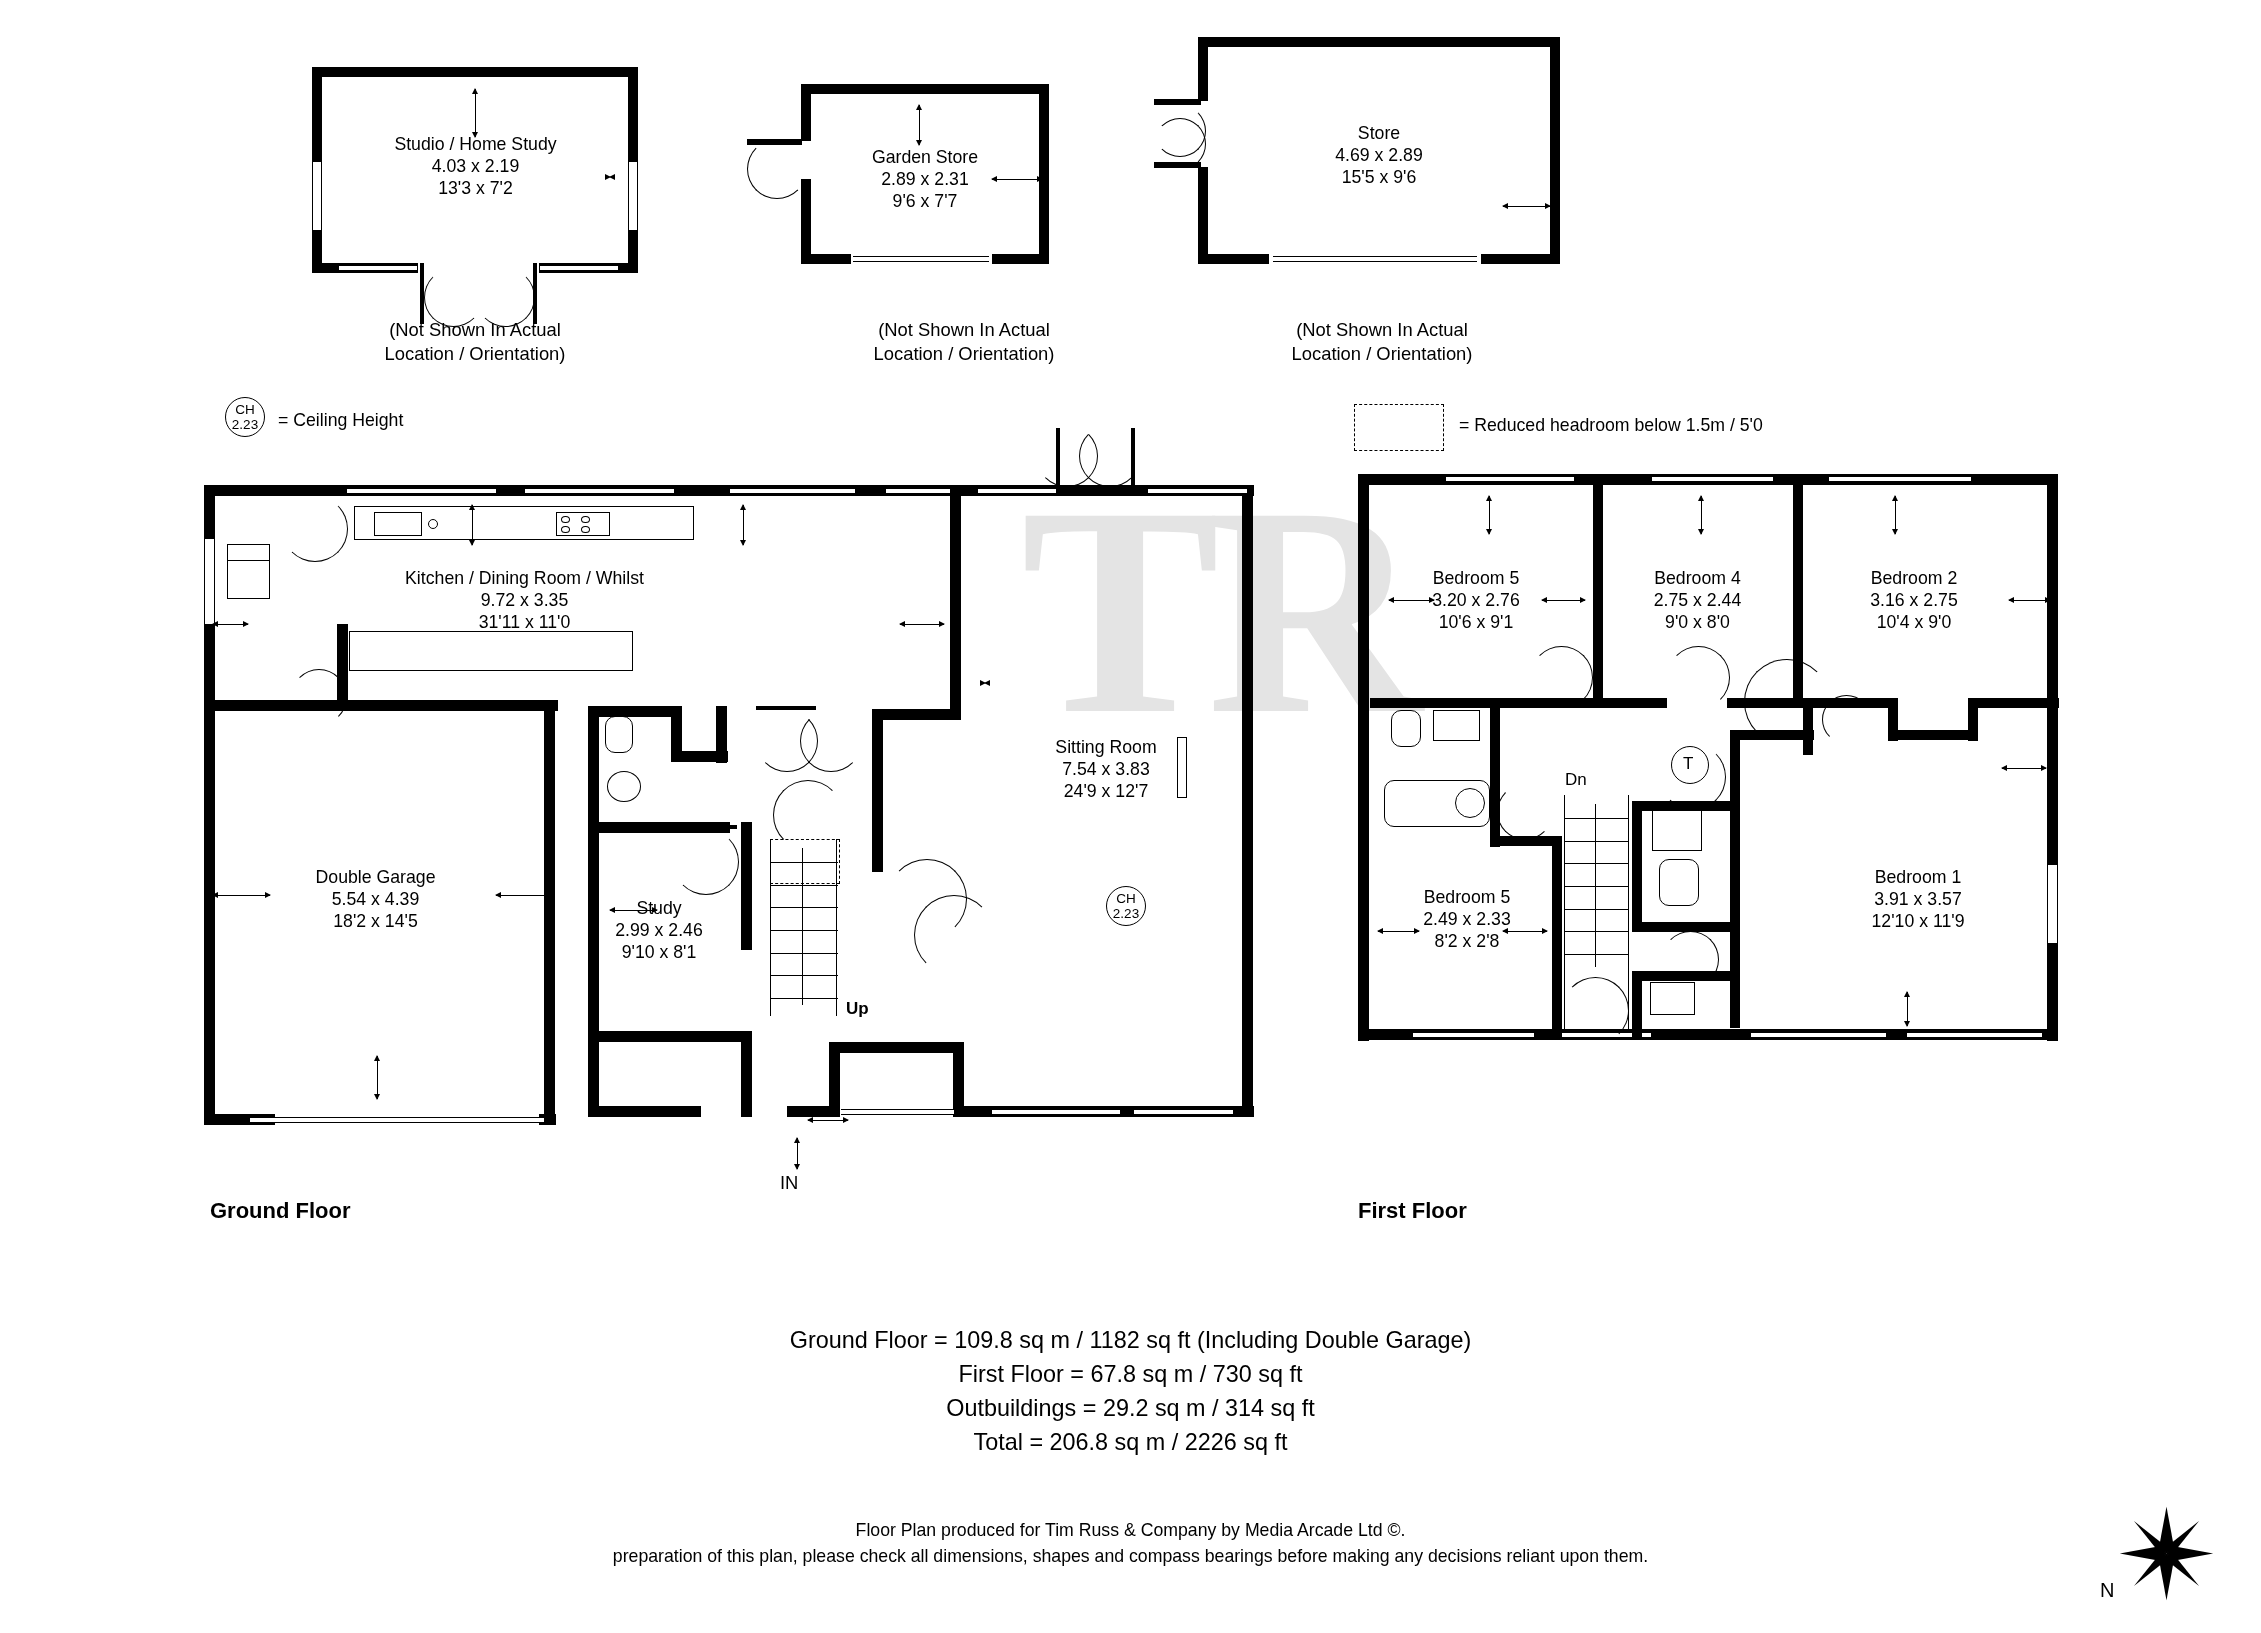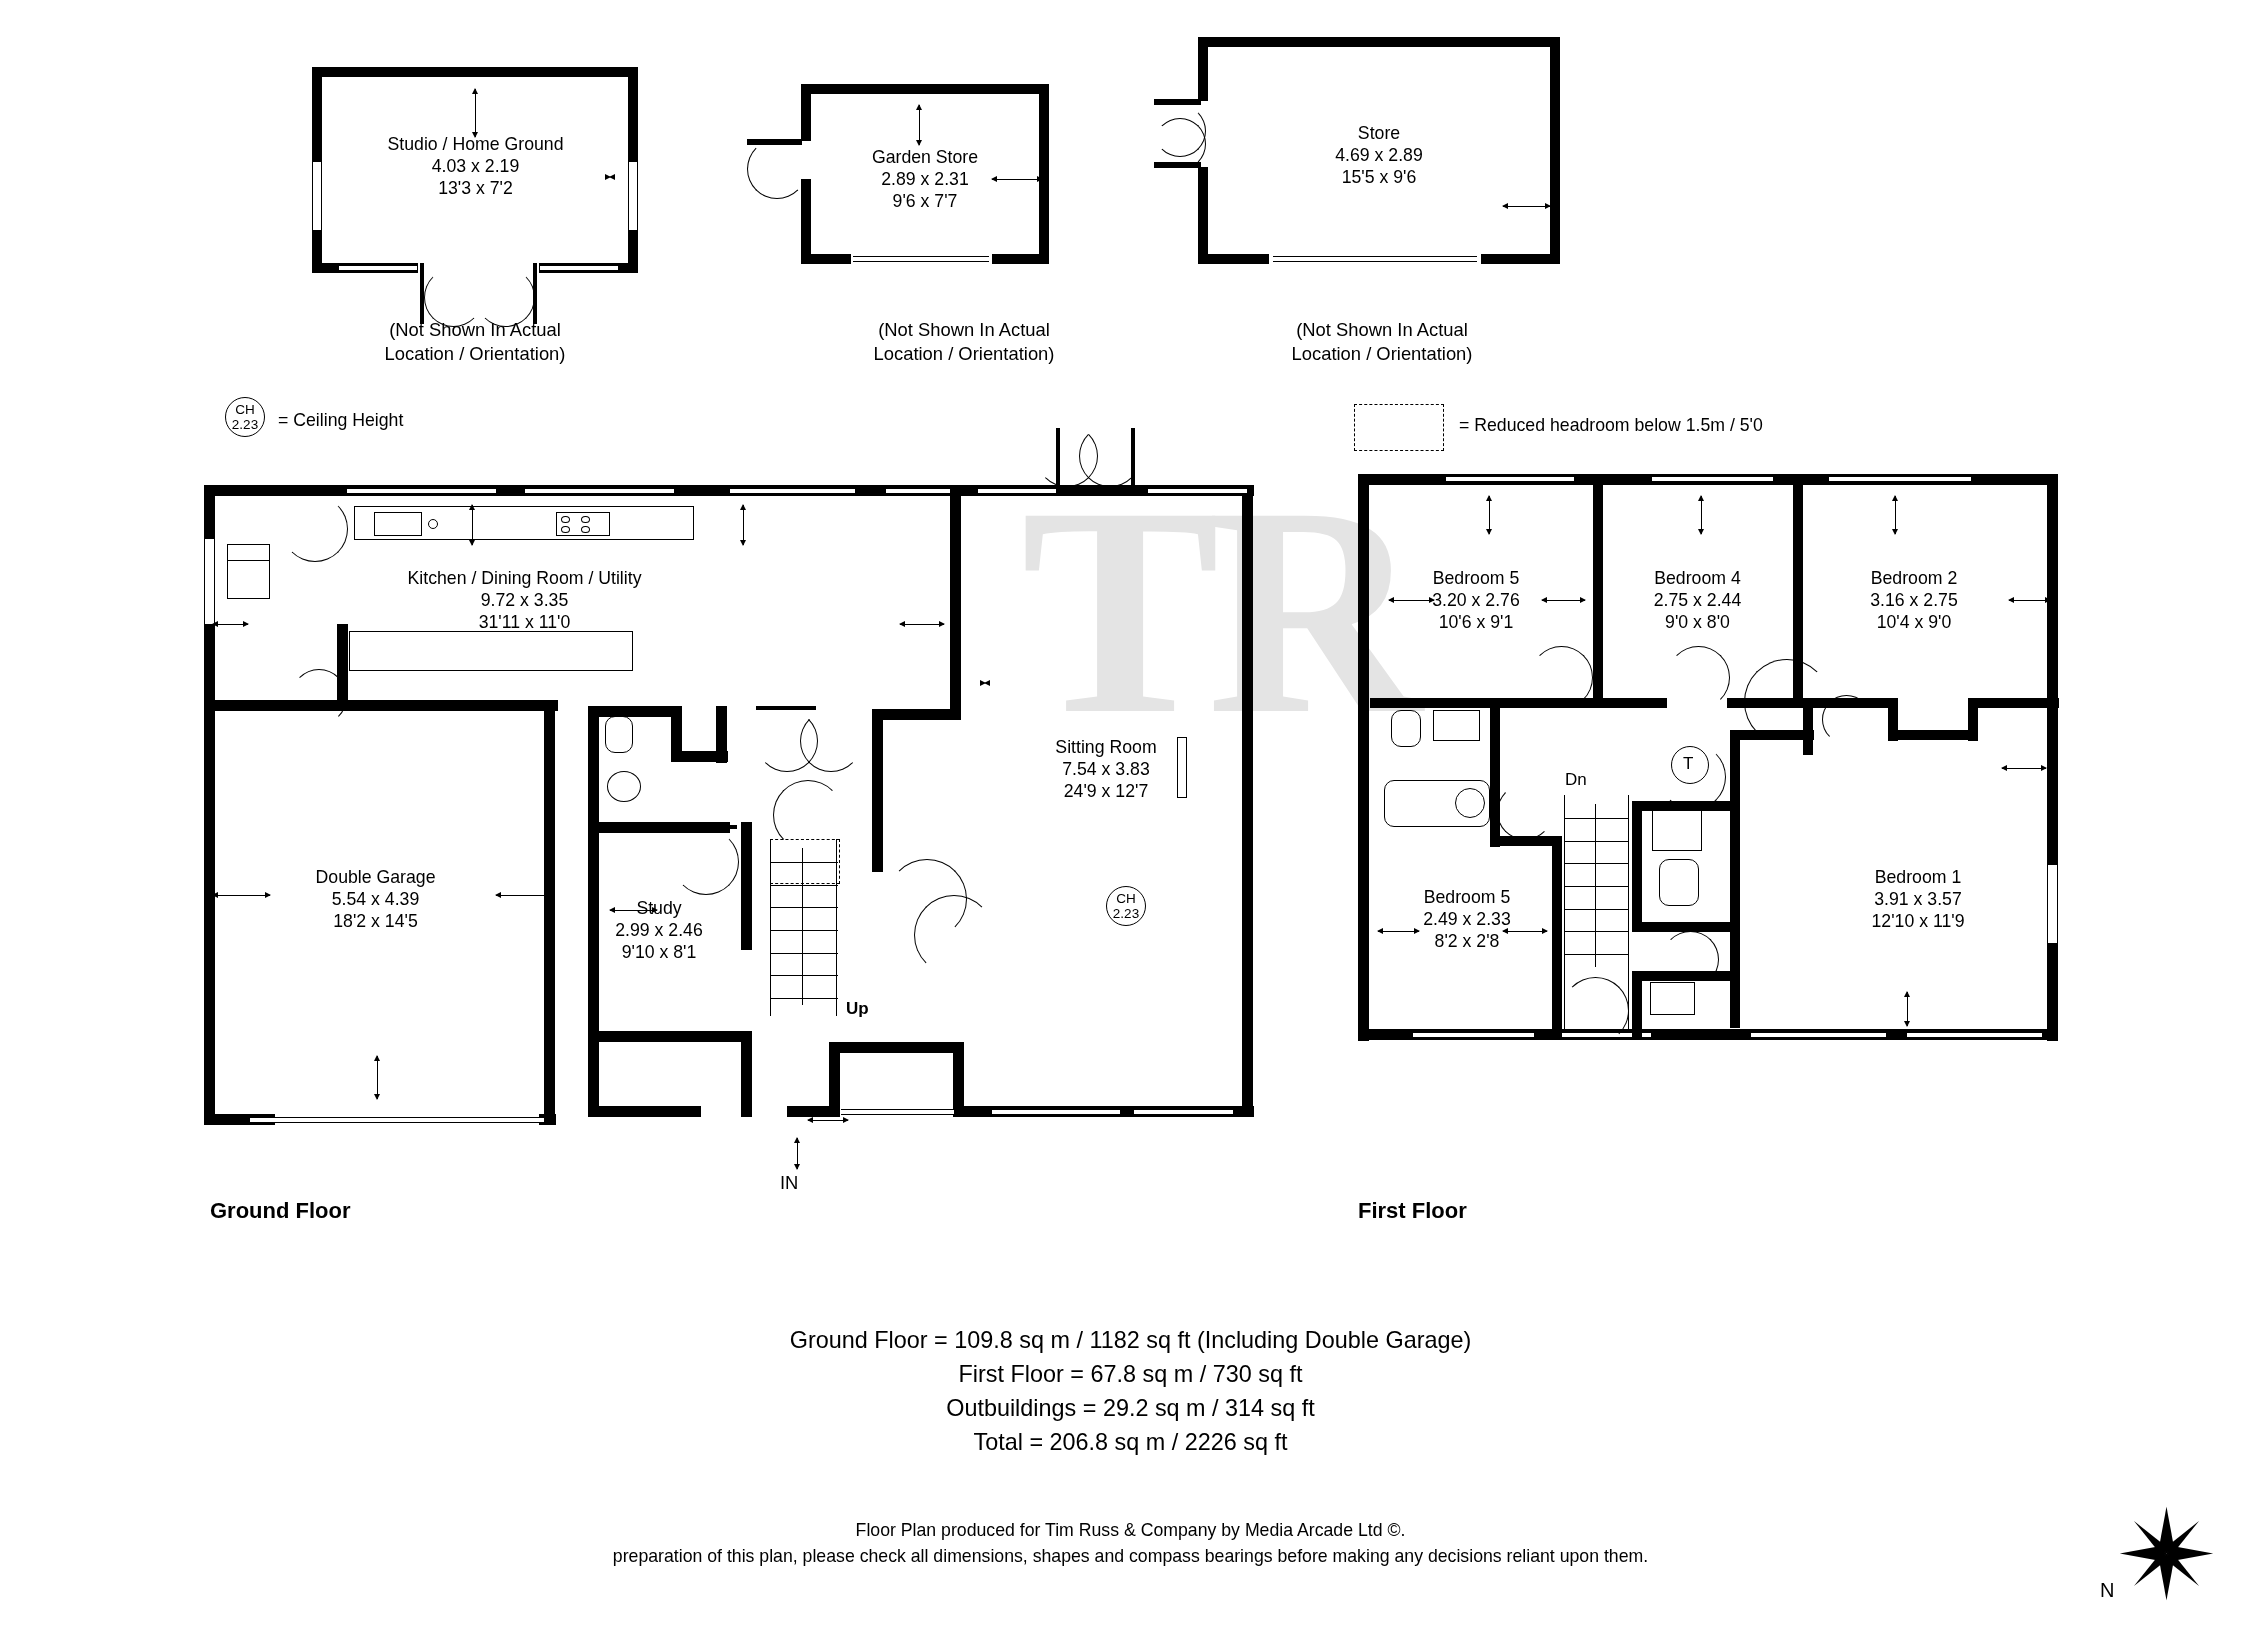--- a/index.html
+++ b/index.html
@@ -210,21 +210,21 @@
     <div class="win" style="left:540px;top:265px;width:78px;height:5.7px;"></div>
 
     <div class="wall" style="left:420px;top:263px;width:4.3px;height:61px;"></div>
     <div class="wall" style="left:533px;top:263px;width:4.3px;height:61px;"></div>
     <div class="swing q-bl" style="left:424px;top:268px;width:57px;height:57px;border-radius:50%;border-top-color:transparent;border-right-color:transparent;"></div>
     <div class="swing q-br" style="left:476px;top:268px;width:57px;height:57px;border-top-color:transparent;border-left-color:transparent;"></div>
 
     <div class="arrow-v" style="left:475px;top:89px;height:48px;"></div>
     <div class="arrow-h" style="left:610px;top:177px;width:0px;"></div>
     <div class="room-label" style="left:369px;top:133px;width:213px;">
-      <span class="nm">Studio / Home Ground</span>
+      <span class="nm">Studio / Home Study</span>
       <span class="d1">4.03 x 2.19</span>
       <span class="d2">13'3 x 7'2</span>
     </div>
     <div class="caption" style="left:319px;top:318px;width:312px;">
       <span>(Not Shown In Actual</span><br>
       <span>Location / Orientation)</span>
     </div>
   </div>
 
   <div>
@@ -410,21 +410,21 @@
     <div class="arrow-v" style="left:743px;top:505px;height:40px;"></div>
     <div class="arrow-h" style="left:900px;top:624px;width:44px;"></div>
     <div class="arrow-h" style="left:213px;top:624px;width:35px;"></div>
     <div class="arrow-h" style="left:213px;top:895px;width:57px;"></div>
     <div class="arrow-h" style="left:496px;top:895px;width:54px;"></div>
     <div class="arrow-v" style="left:377px;top:1056px;height:43px;"></div>
     <div class="arrow-h" style="left:610px;top:910px;width:47px;"></div>
     <div class="arrow-h" style="left:985px;top:683px;width:0px;"></div>
 
     <div class="room-label" style="left:340px;top:567px;width:369px;">
-      <span class="nm">Kitchen / Dining Room / Utility</span>
+      <span class="nm">Kitchen / Dining Room / Whilst</span>
       <span class="d1">9.72 x 3.35</span>
       <span class="d2">31'11 x 11'0</span>
     </div>
 
     <div class="room-label" style="left:255px;top:866px;width:241px;">
       <span class="nm">Double Garage</span>
       <span class="d1">5.54 x 4.39</span>
       <span class="d2">18'2 x 14'5</span>
     </div>
 

